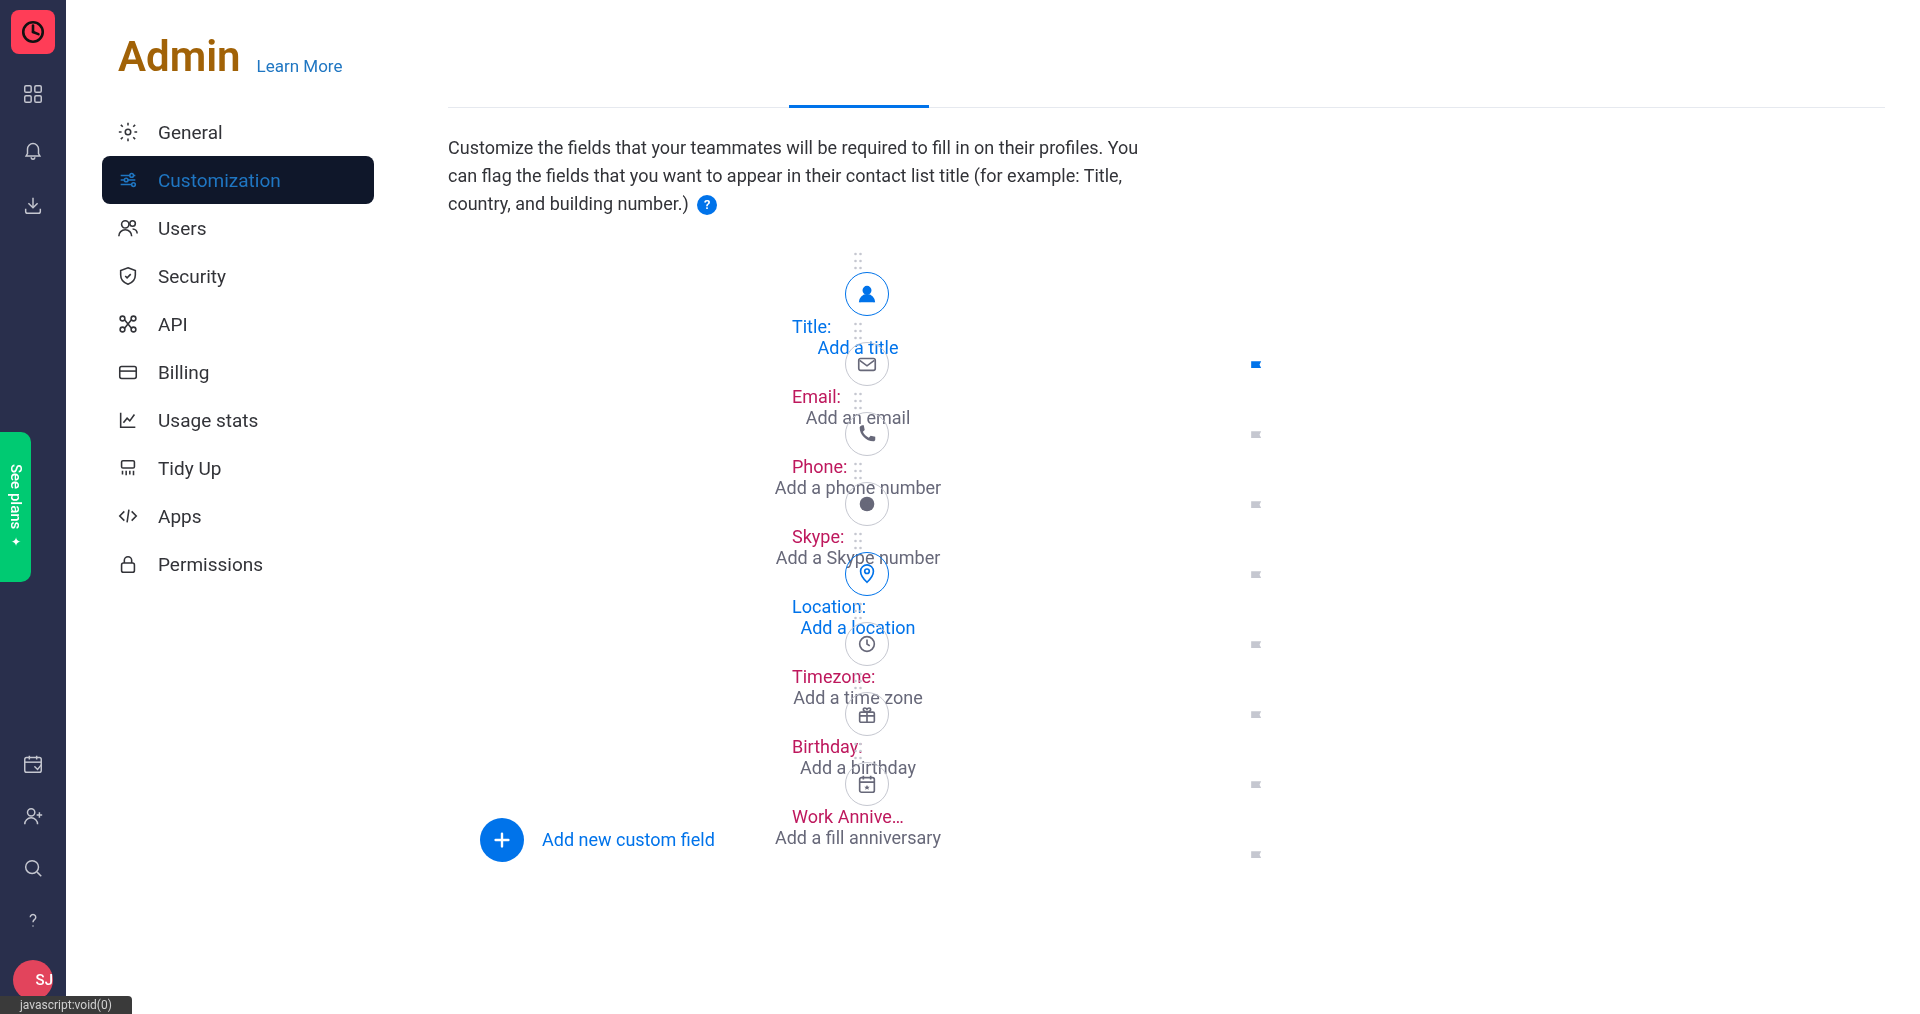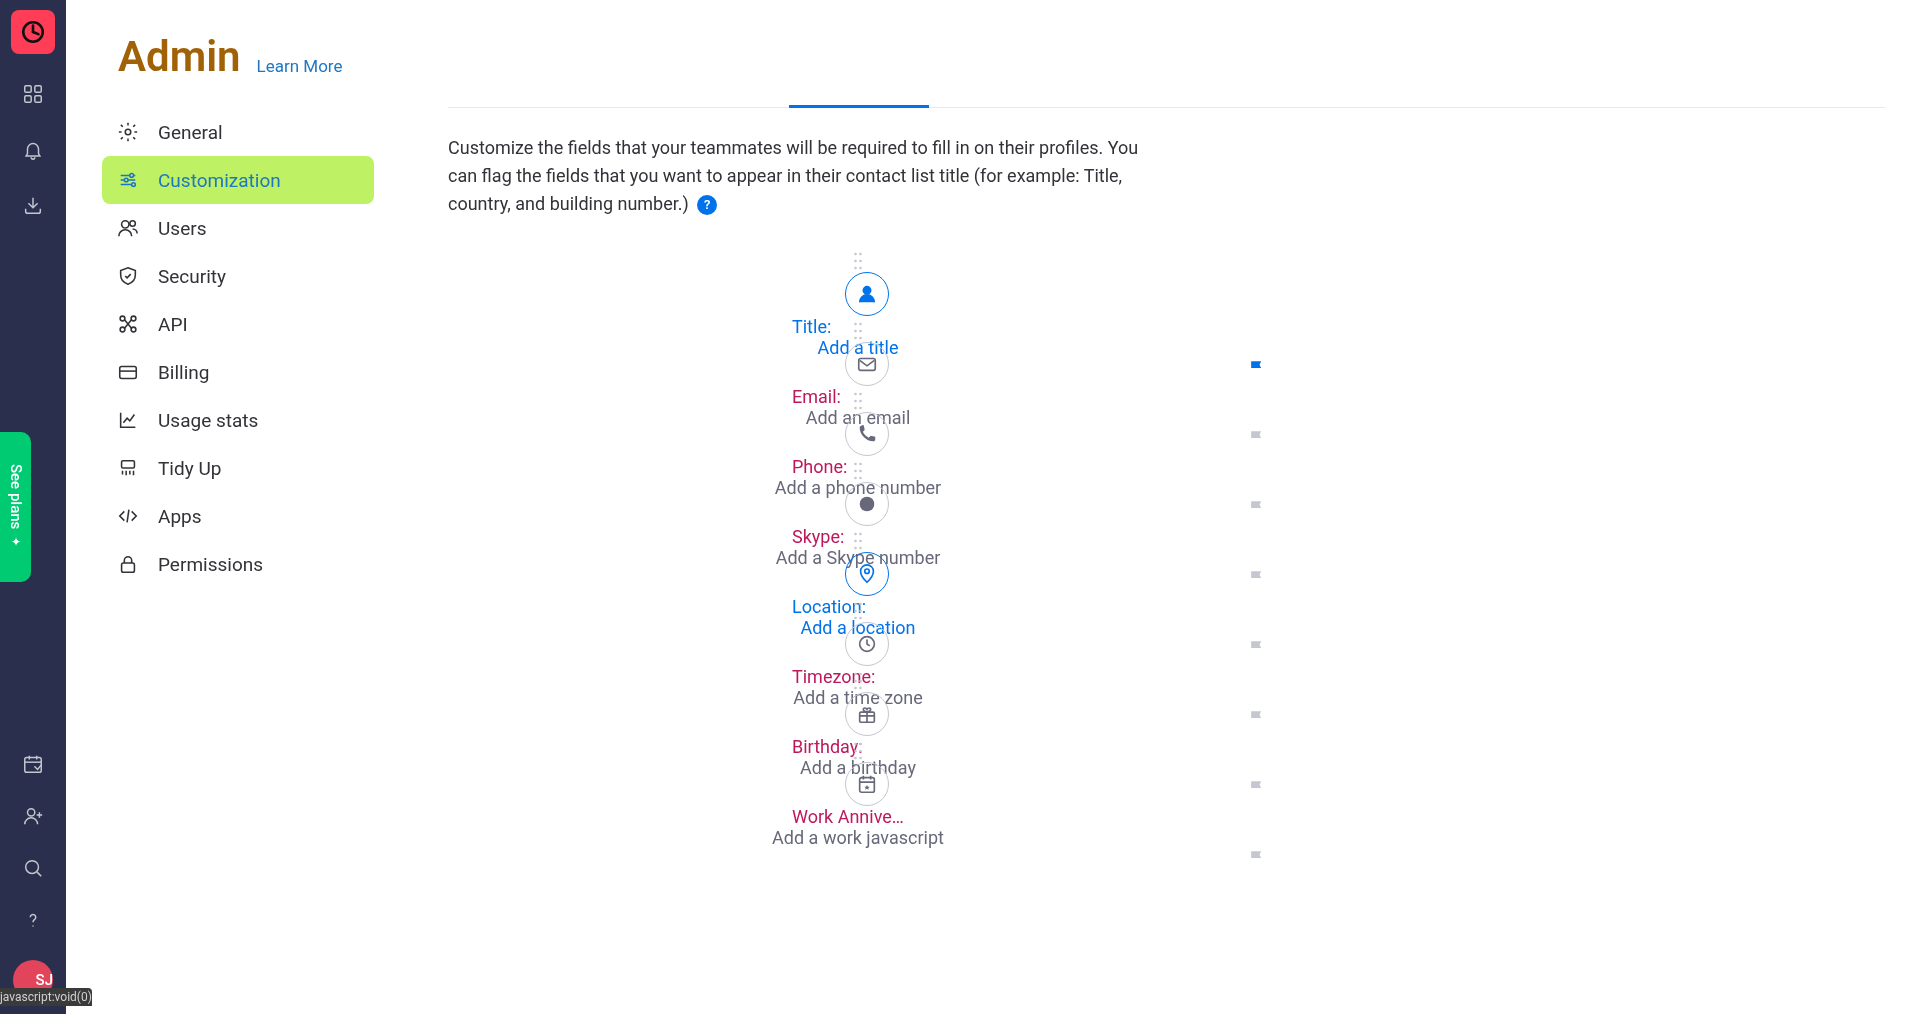--- a/index.html
+++ b/index.html
@@ -126,21 +126,21 @@
     display: flex;
     align-items: center;
     height: 48px;
     padding-left: 14px;
     border-radius: 8px;
     width: 272px;
     cursor: pointer;
     color: #323338;
   }
   .side-item.active {
-    background: #bef264;
+    background: #0f172a;
     color: #1f76c2;
   }
   .side-item .side-icon {
     width: 24px; height: 24px;
     display: flex; align-items: center; justify-content: center;
     margin-right: 18px;
   }
   .side-item .side-icon svg { width: 22px; height: 22px; stroke: currentColor; fill: none; stroke-width: 1.7; }
   .side-item .side-label { font-size: 19px; font-weight: 400; }
 
@@ -271,25 +271,25 @@
   }
   .add-label {
     margin-left: 18px;
     color: #0073ea;
     font-size: 18px;
     cursor: pointer;
   }
 
   .status-link {
     position: fixed;
-    left: 0; bottom: 8px;
+    left: 0; bottom: 0;
     background: #3a3a3a;
     color: #d0d0d0;
     font-size: 12px;
-    padding: 2px 0;
+    padding: 2px 20px;
     border-top-right-radius: 4px;
     z-index: 30;
   }
 </style>
 </head>
 <body>
 
 <nav class="rail">
   <div class="logo">
     <svg viewBox="0 0 24 24">
@@ -680,27 +680,35 @@
               </svg>
             </span>
           <span class="field-icon">
               <svg viewBox="0 0 24 24">
                 <rect x="4" y="5" width="16" height="16" rx="2"></rect>
                 <path d="M4 10h16M8 3v4M16 3v4"></path>
                 <path d="M12 13l1 2h2l-1.6 1.3.6 2.1L12 17.2l-2 1.2.6-2.1L9 15h2l1-2Z" fill="currentColor" stroke="none"></path>
               </svg>
             </span>
           <span class="field-label">Work Annive…</span>
-          <span class="field-placeholder">Add a work javascript</span>
+          <span class="field-placeholder">Add a fill anniversary</span>
           <span class="flag">
               <svg viewBox="0 0 24 24">
                 <path d="M5 3v18M5 4h12l-2 4 2 4H5"></path>
               </svg>
             </span>
         </div>
 
+        <div class="add-row">
+          <div class="add-btn">
+            <svg viewBox="0 0 24 24" width="22" height="22">
+                <path d="M12 5v14M5 12h14" stroke="#fff" stroke-width="2.6" stroke-linecap="round" fill="none"></path>
+              </svg>
+          </div>
+          <span class="add-label">Add new custom field</span>
+        </div>
 
       </div>
     </main>
   </div>
 </div>
 
 <div class="status-link">javascript:void(0)</div>
 
 </body></html>

